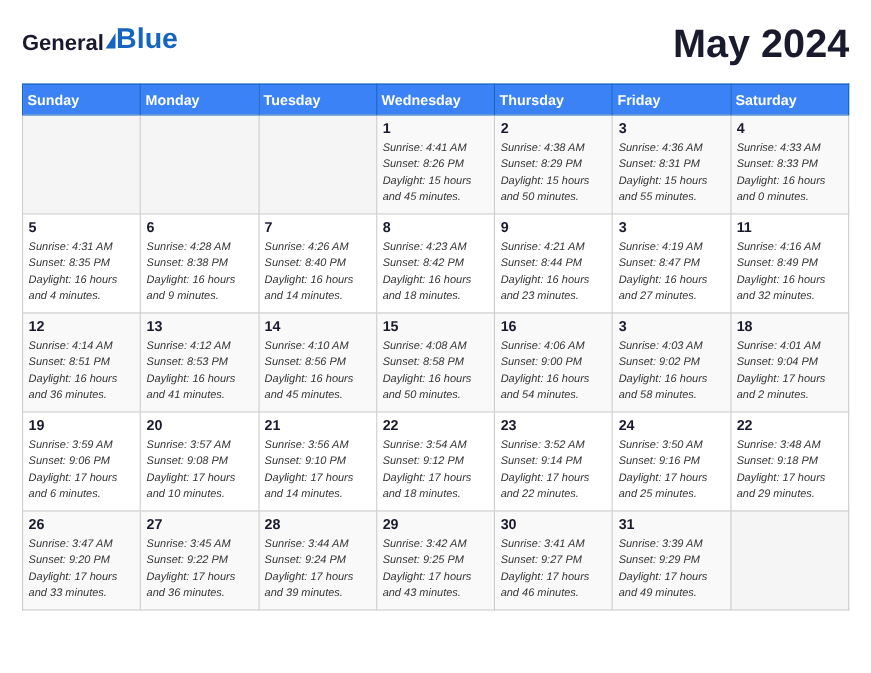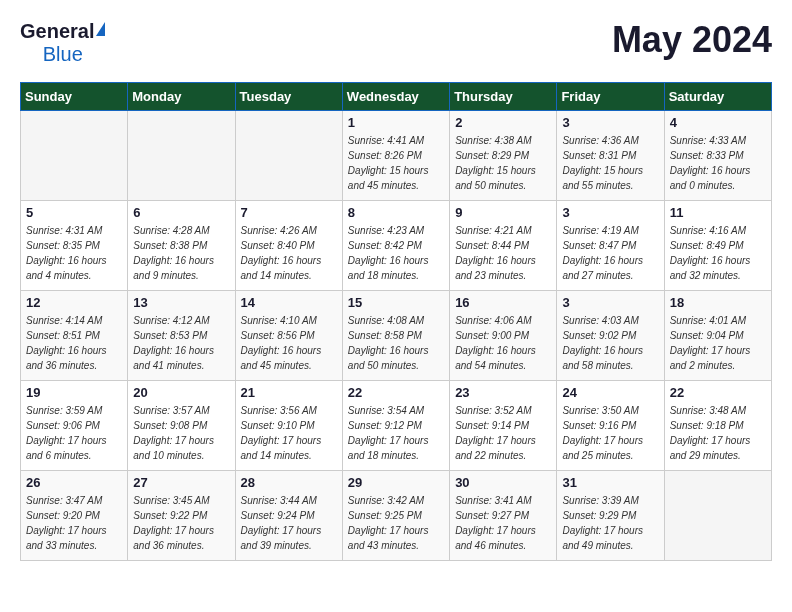--- a/index.html
+++ b/index.html
@@ -11,22 +11,22 @@
       padding: 20px;
     }
     .header {
       display: flex;
       justify-content: space-between;
       align-items: flex-start;
       margin-bottom: 16px;
     }
     .logo {
       display: flex;
-      flex-direction: column;
-      align-items: center;
+      flex-direction: row;
+      align-items: flex-end;
     }
     .title-block {
       text-align: right;
     }
     .month-year {
       font-size: 36px;
       font-weight: bold;
       color: #1a1a2e;
       line-height: 1.1;
       margin-left: 24px;
@@ -34,21 +34,21 @@
     .location {
       font-size: 18px;
       color: #333;
     }
     table {
       width: 100%;
       border-collapse: collapse;
       table-layout: fixed;
     }
     thead th {
-      background: #14532d;
+      background: #3b82f6;
       color: #fff;
       font-size: 13px;
       font-weight: bold;
       padding: 6px 4px;
       text-align: left;
       border: 1px solid #1565c0;
     }
     tbody td {
       border: 1px solid #ccc;
       vertical-align: top;
@@ -84,21 +84,21 @@
 </head>
 <body>
 
 <div class="header">
   <div class="logo">
     <div class="logo-wrapper">
       <span style="font-size:20px;font-weight:bold;color:#1a1a2e;">General</span>
       <span style="display:inline-block;width:0;height:0;border-left:9px solid transparent;border-right:0;border-bottom:14px solid #1565c0;margin-left:2px;position:relative;top:-3px;"></span>
     </div>
     <div>
-      <span style="font-size:20px;font-weight:normal;color:#1565c0;">Blue</span>
+      <span style="font-size:26px;font-weight:bold;color:#1565c0;">Blue</span>
     </div>
   </div>
   <div class="title-block">
     <div class="month-year">May 2024</div>
   </div>
 </div>
 
 <table>
   <thead>
     <tr>

